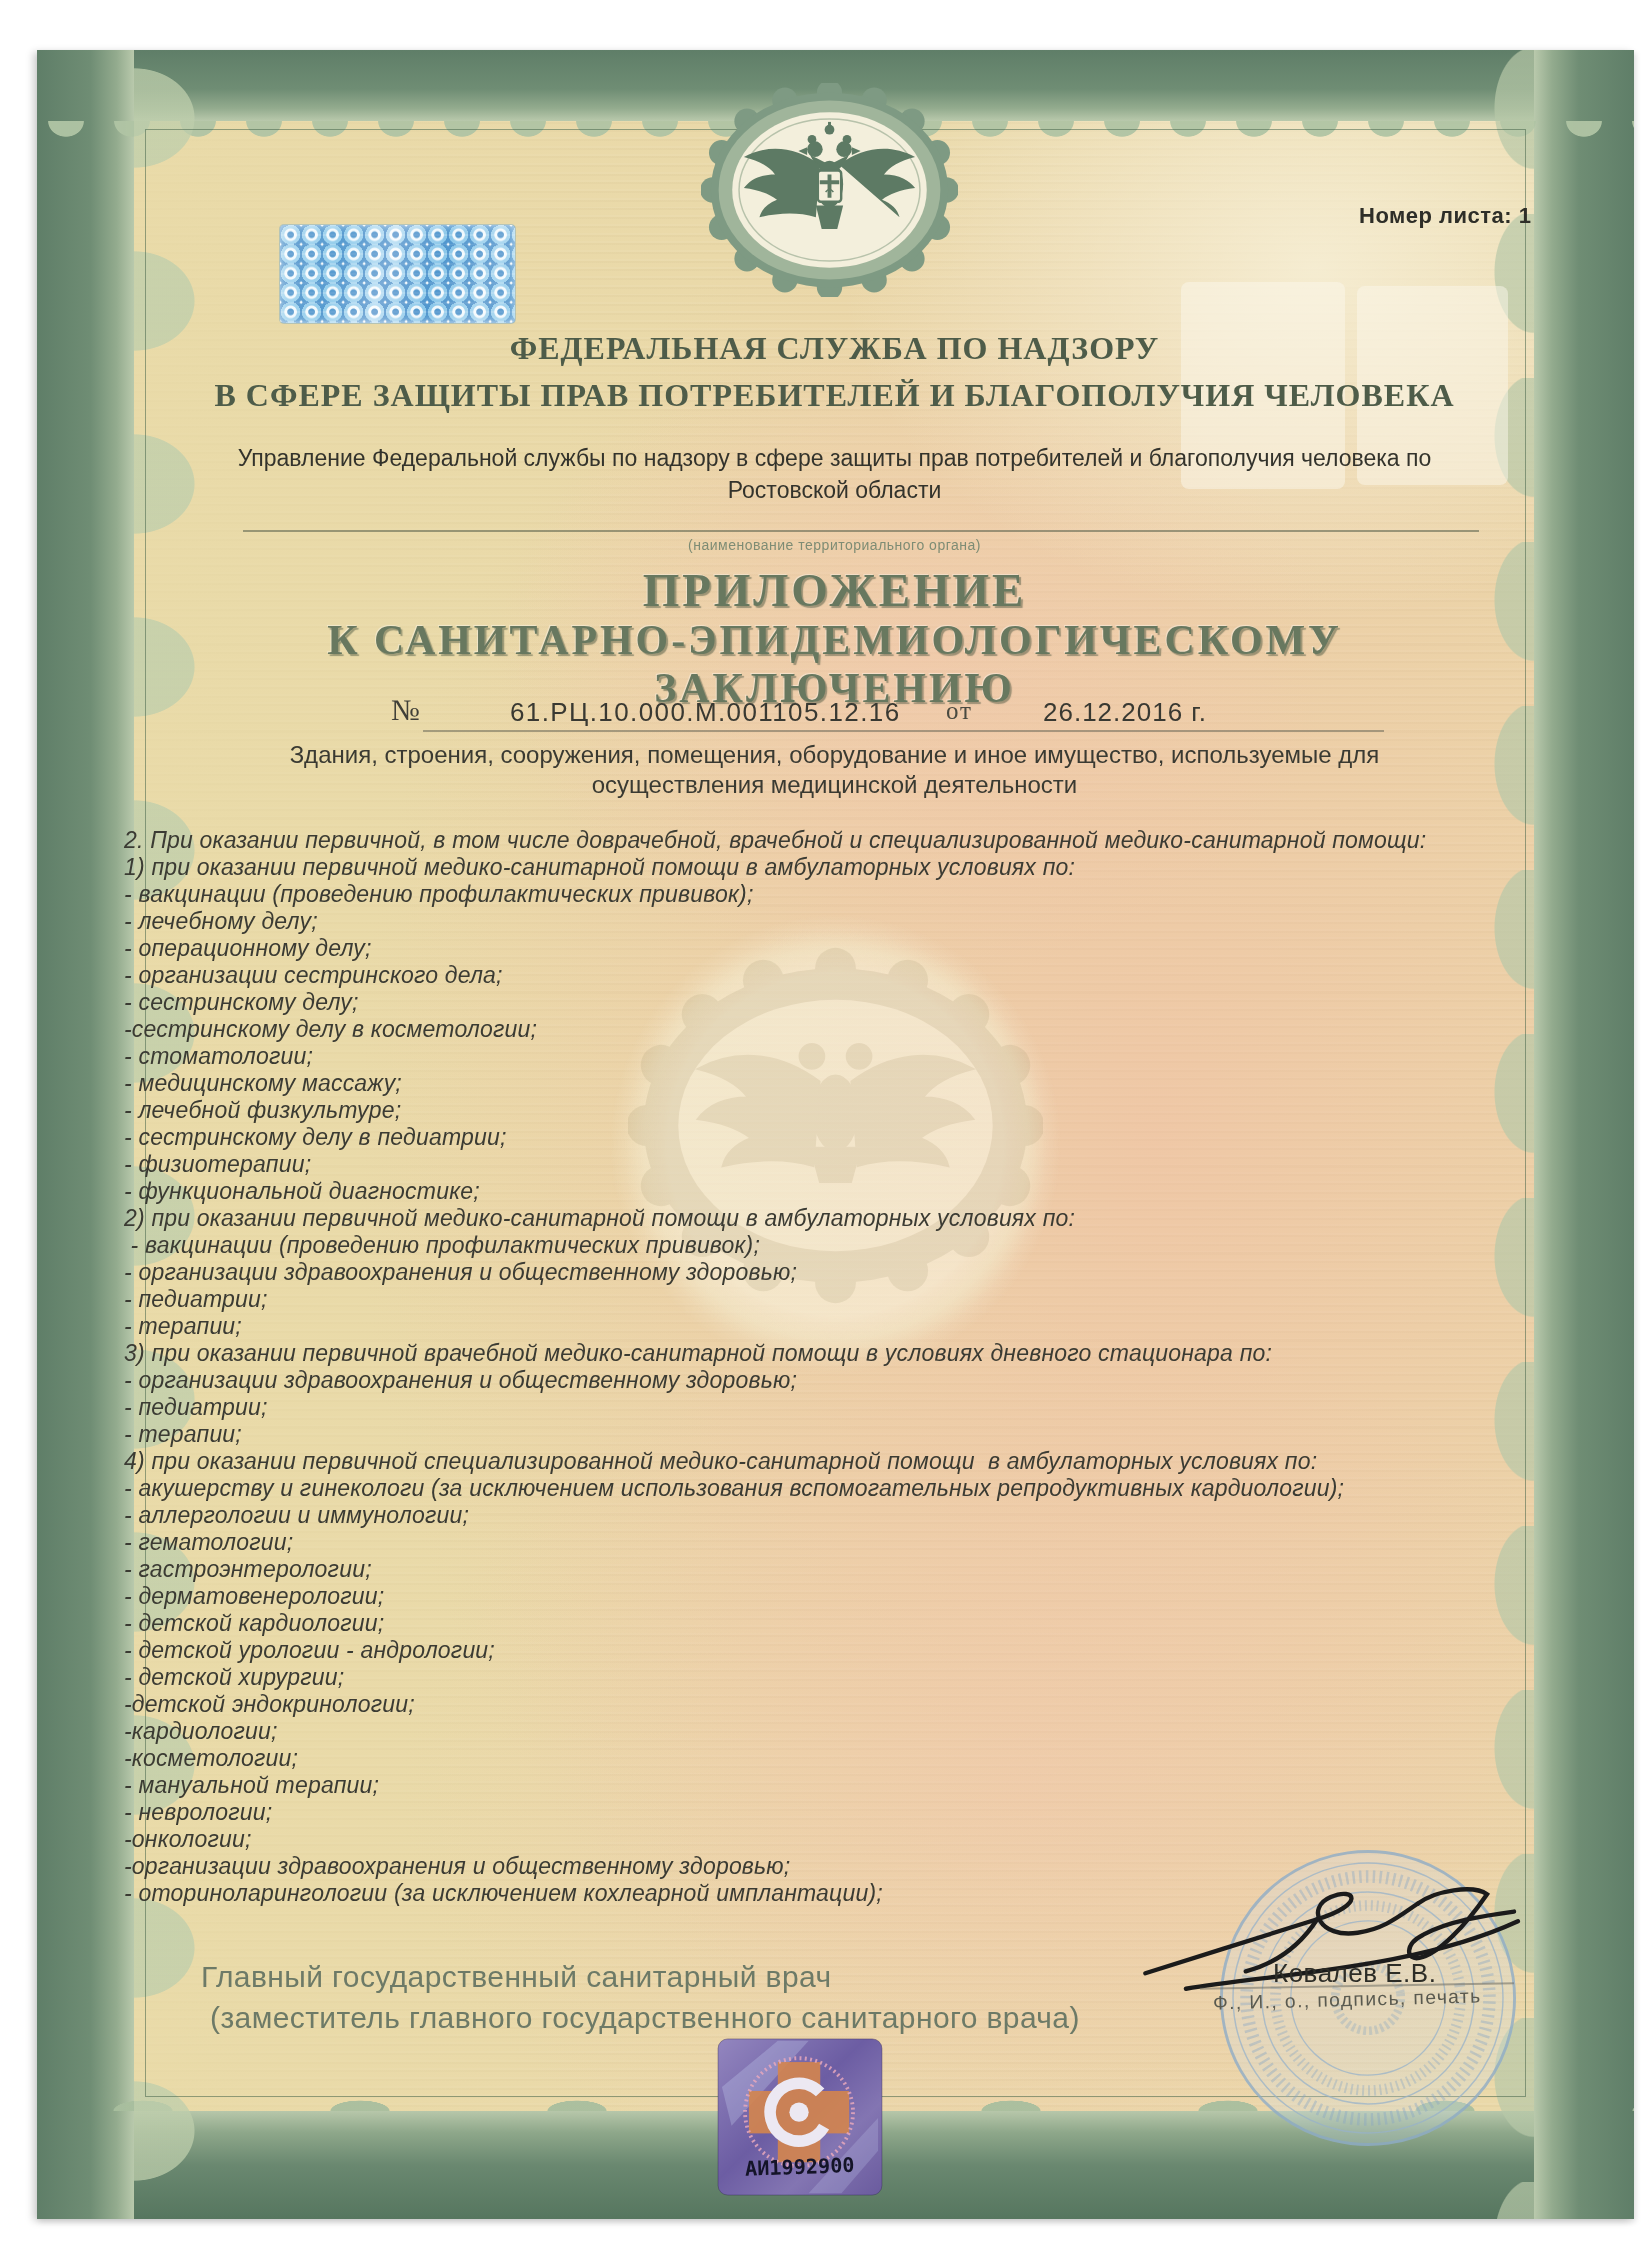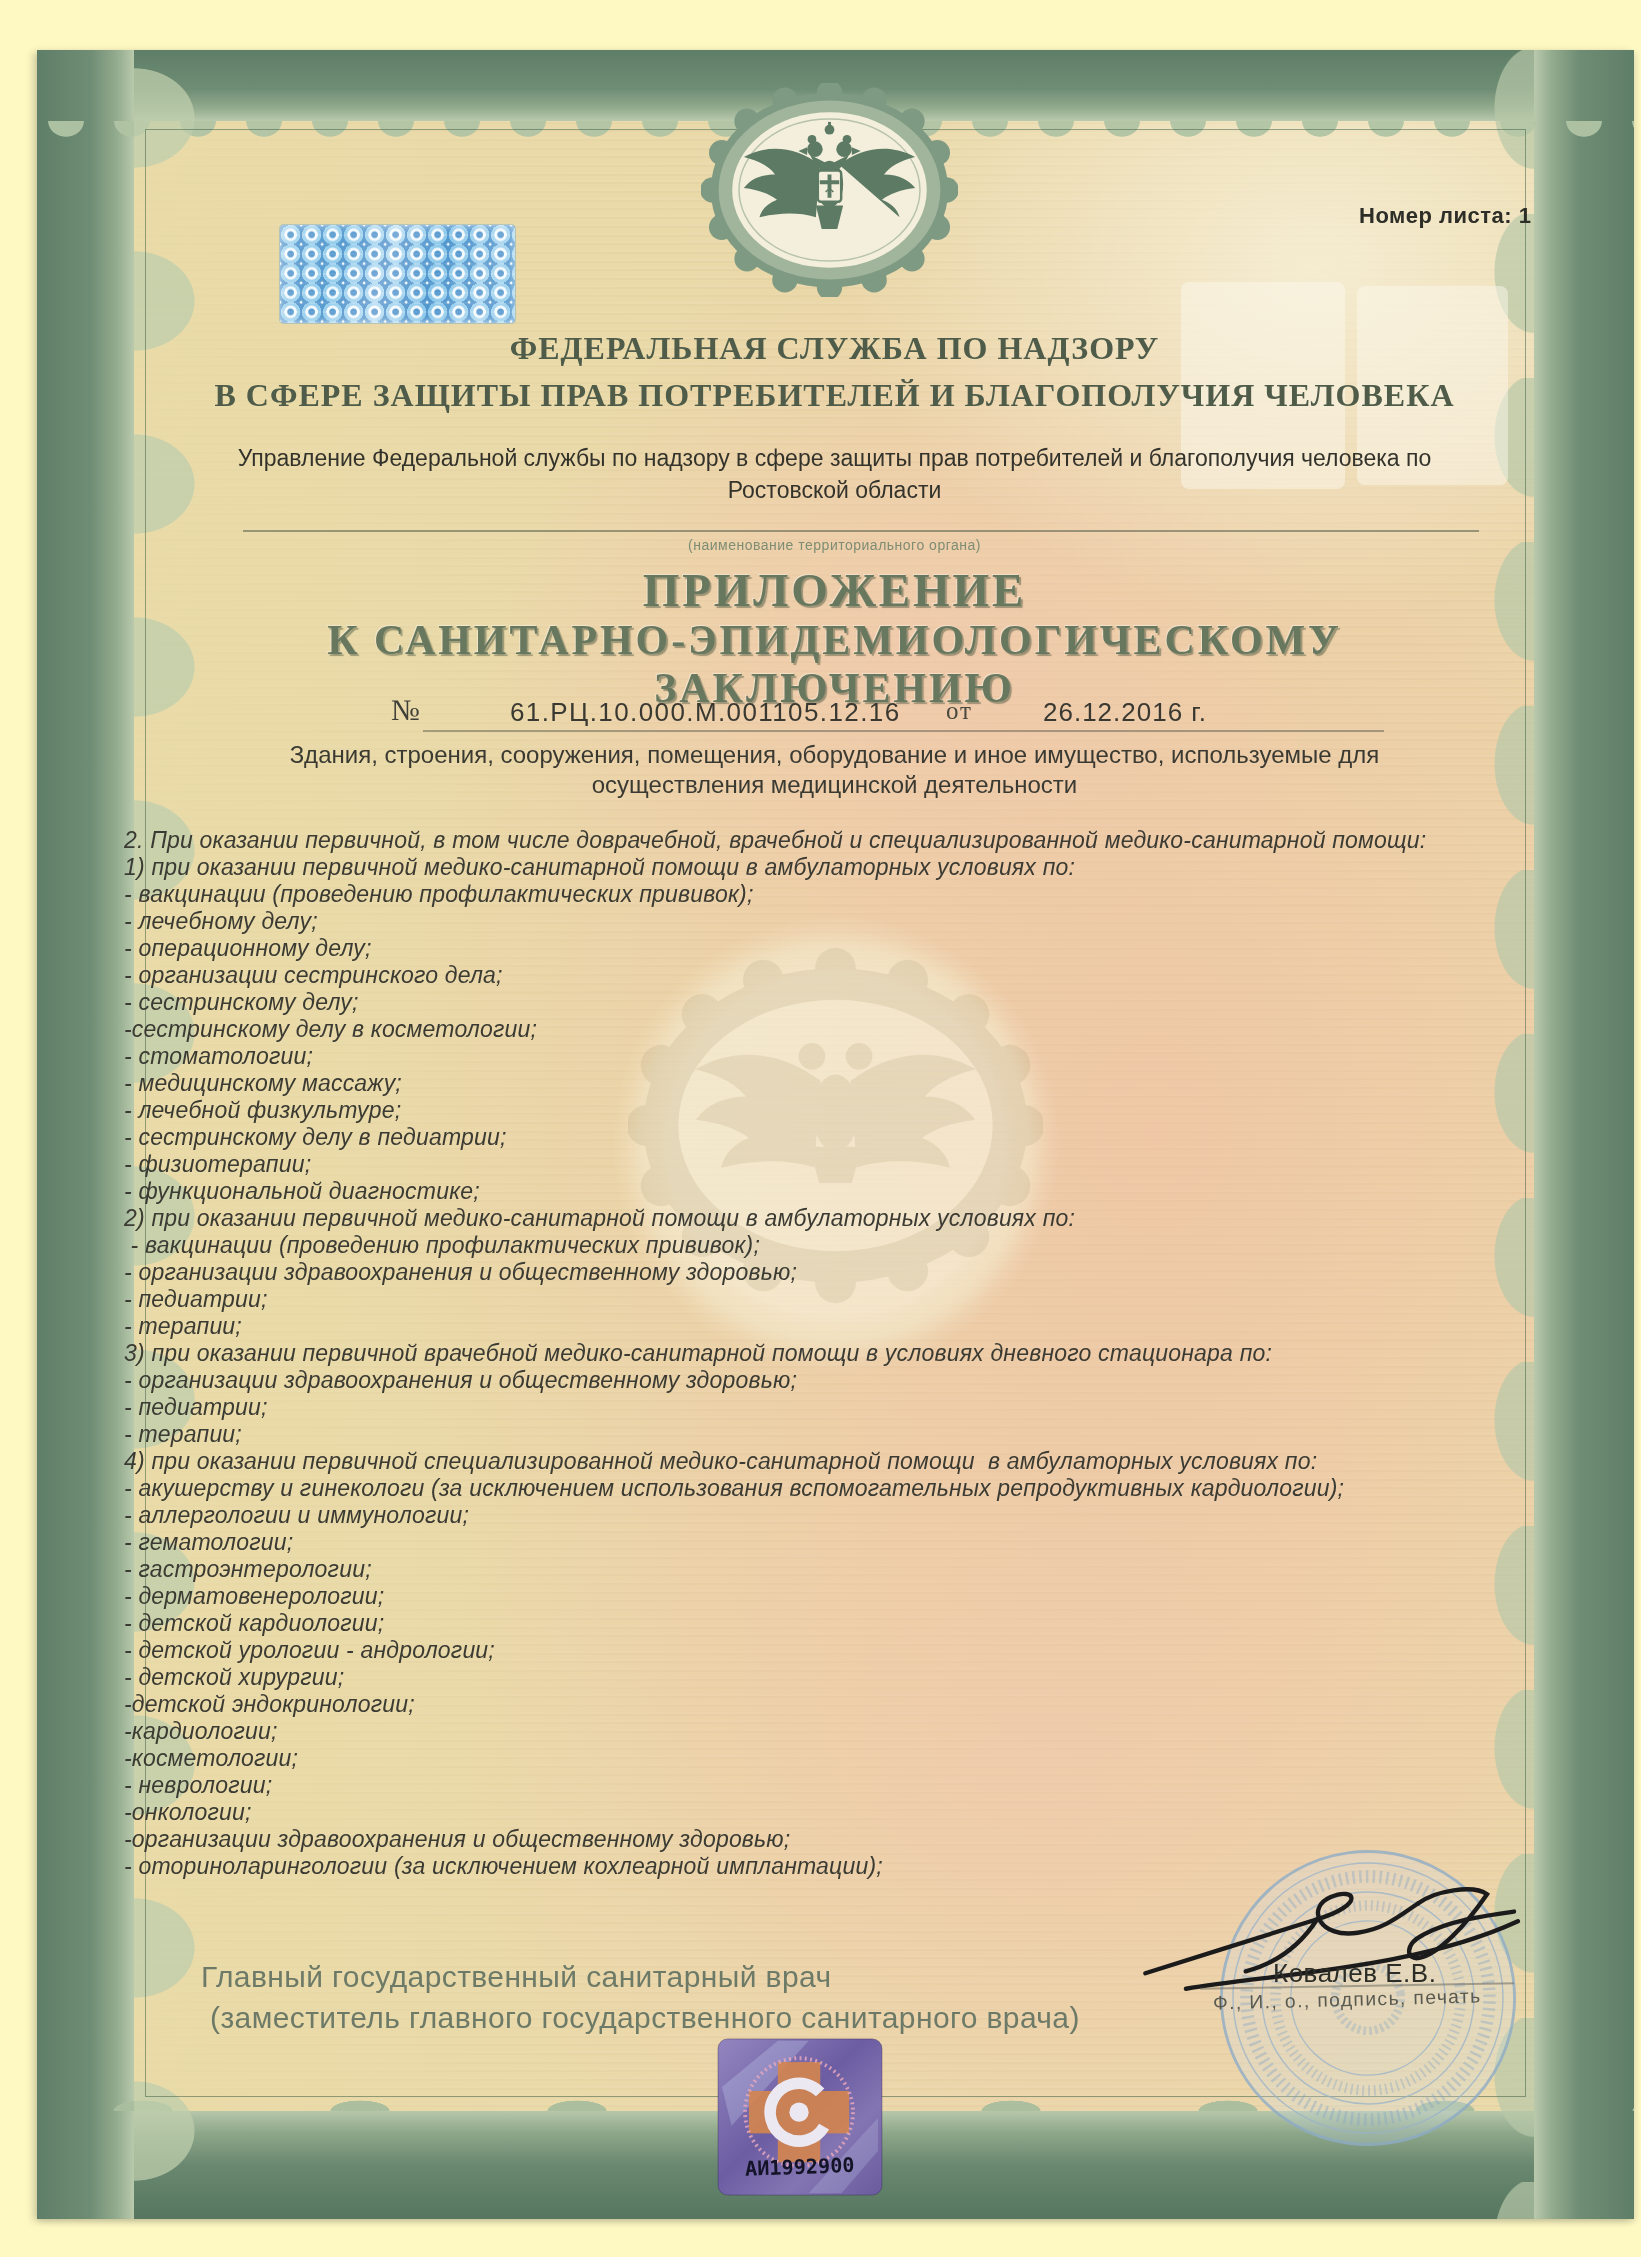--- a/index.html
+++ b/index.html
@@ -1,16 +1,16 @@
 <!DOCTYPE html>
 <html><head>
 <meta charset="utf-8">
 <style>
   html,body{margin:0;padding:0;background:#e8e8e4;}
-  .stage{position:relative;width:1641px;height:2257px;background:#fef9c3;overflow:hidden;
+  .stage{position:relative;width:1641px;height:2257px;background:#ffffff;overflow:hidden;
          font-family:"Liberation Sans",sans-serif;}
   
   .paper{position:absolute;left:37px;top:50px;width:1597px;height:2169px;
     background-color:#ead9a9;
     background-image:
       radial-gradient(676px 502px at 80% 10%, rgba(247,240,216,.85), rgba(247,240,216,0) 70%),
       radial-gradient(1110px 1448px at 70% 50%, rgba(243,185,163,.55), rgba(243,185,163,0) 72%),
       radial-gradient(599px 463px at 55% 28%, rgba(245,198,178,.45), rgba(245,198,178,0) 70%),
       radial-gradient(869px 676px at 62% 80%, rgba(244,196,176,.40), rgba(244,196,176,0) 72%),
       linear-gradient(90deg, rgba(233,219,168,.9) 0%, rgba(233,219,168,.45) 22%, rgba(233,219,168,0) 45%),
@@ -246,20 +246,21 @@
       <div class="body-line">- аллергологии и иммунологии;</div>
       <div class="body-line">- гематологии;</div>
       <div class="body-line">- гастроэнтерологии;</div>
       <div class="body-line">- дерматовенерологии;</div>
       <div class="body-line">- детской кардиологии;</div>
       <div class="body-line">- детской урологии - андрологии;</div>
       <div class="body-line">- детской хирургии;</div>
       <div class="body-line">-детской эндокринологии;</div>
       <div class="body-line">-кардиологии;</div>
       <div class="body-line">-косметологии;</div>
+      <div class="body-line">- мануальной терапии;</div>
       <div class="body-line">- неврологии;</div>
       <div class="body-line">-онкологии;</div>
       <div class="body-line">-организации здравоохранения и общественному здоровью;</div>
       <div class="body-line">- оториноларингологии (за исключением кохлеарной имплантации);</div>
     </div>
 
   <div class="signoff signoff1">Главный государственный санитарный врач</div>
   <div class="signoff signoff2">(заместитель главного государственного санитарного врача)</div>
 
   <svg class="stamp" viewBox="0 0 334 334">

